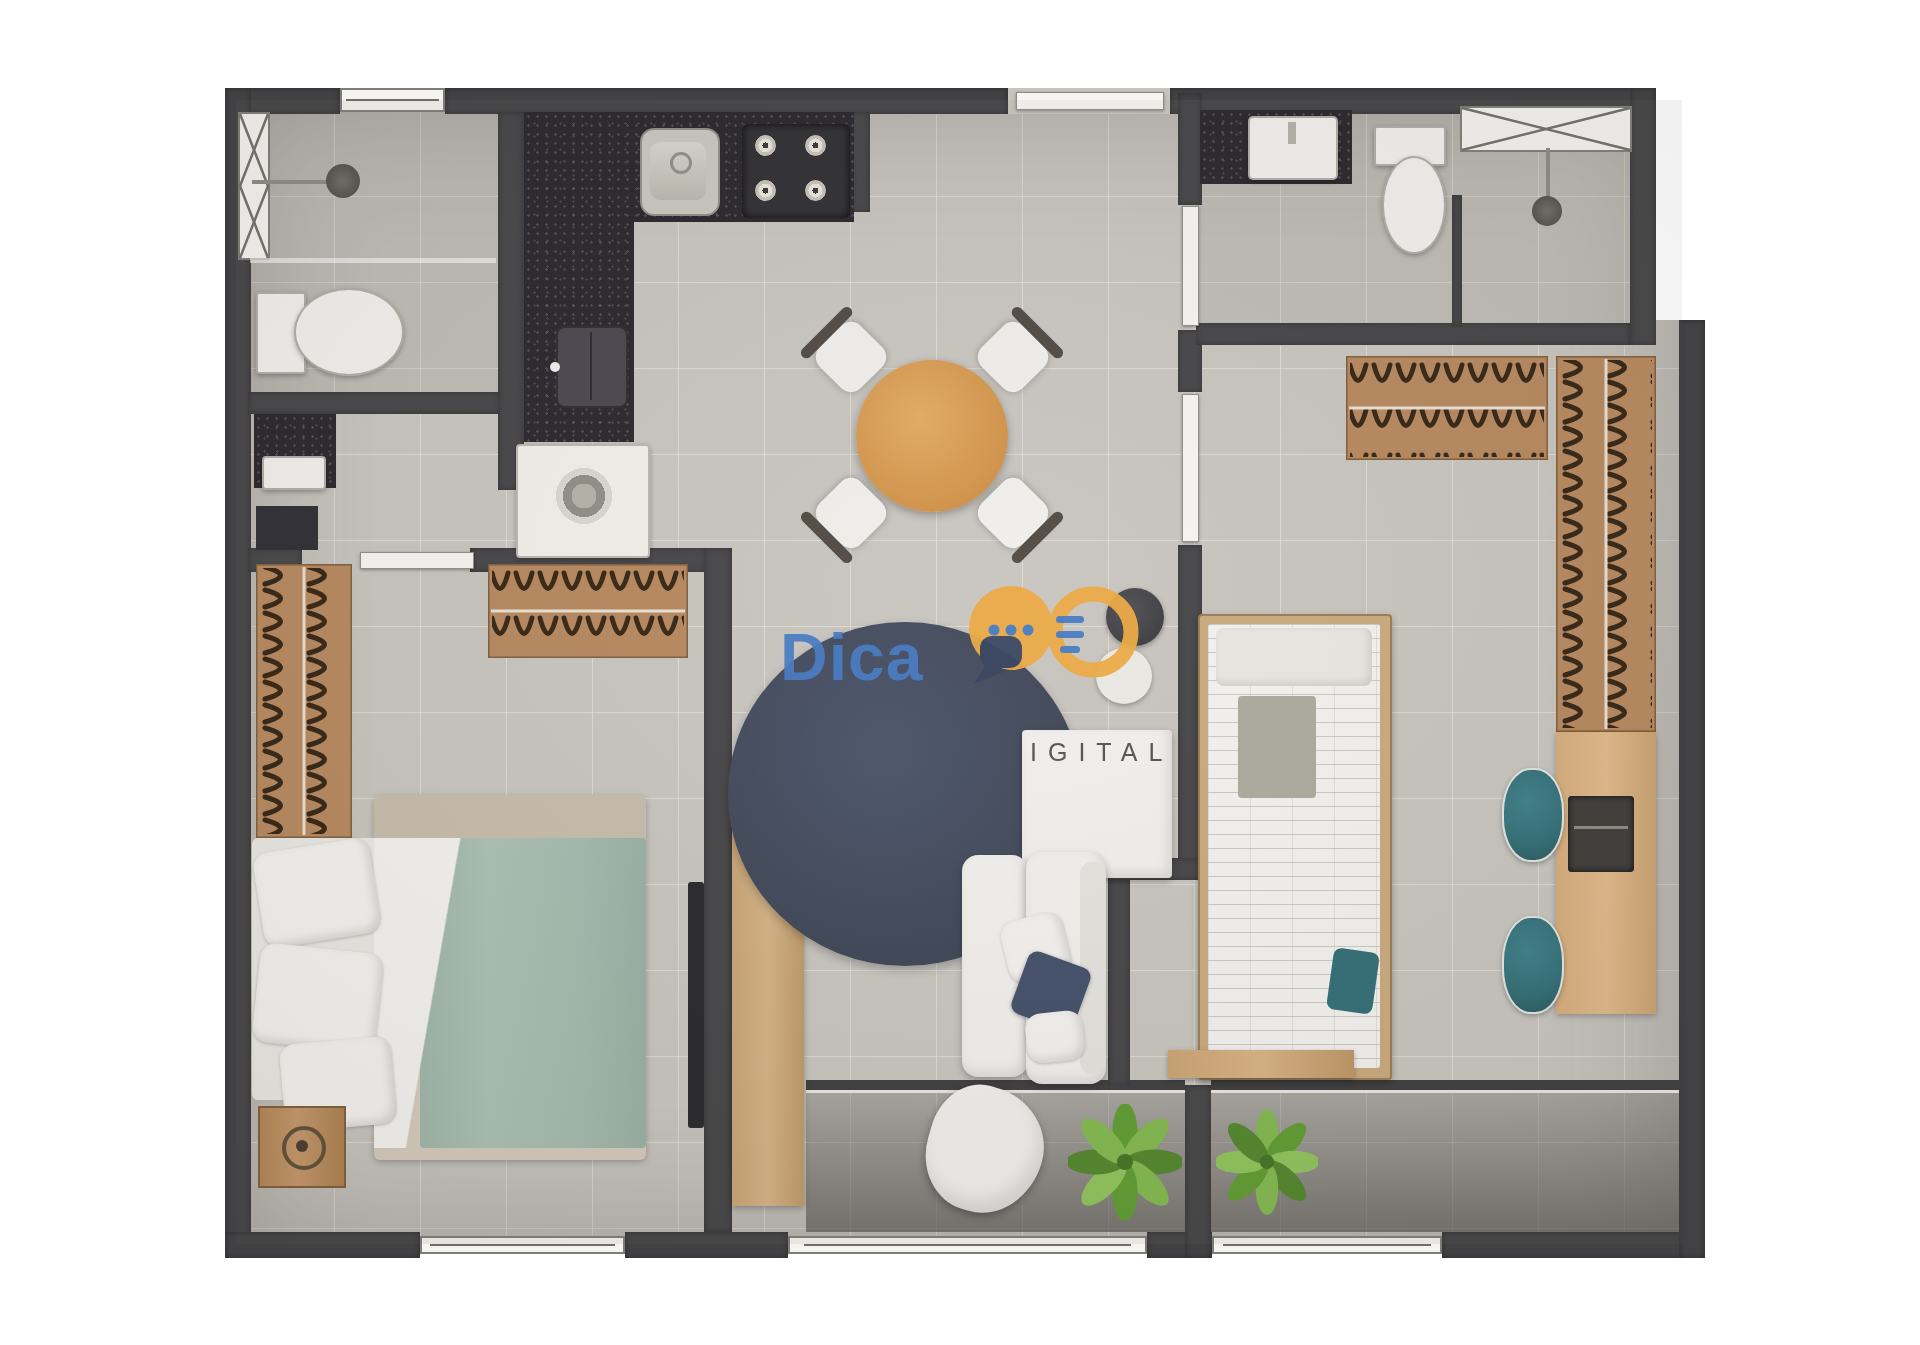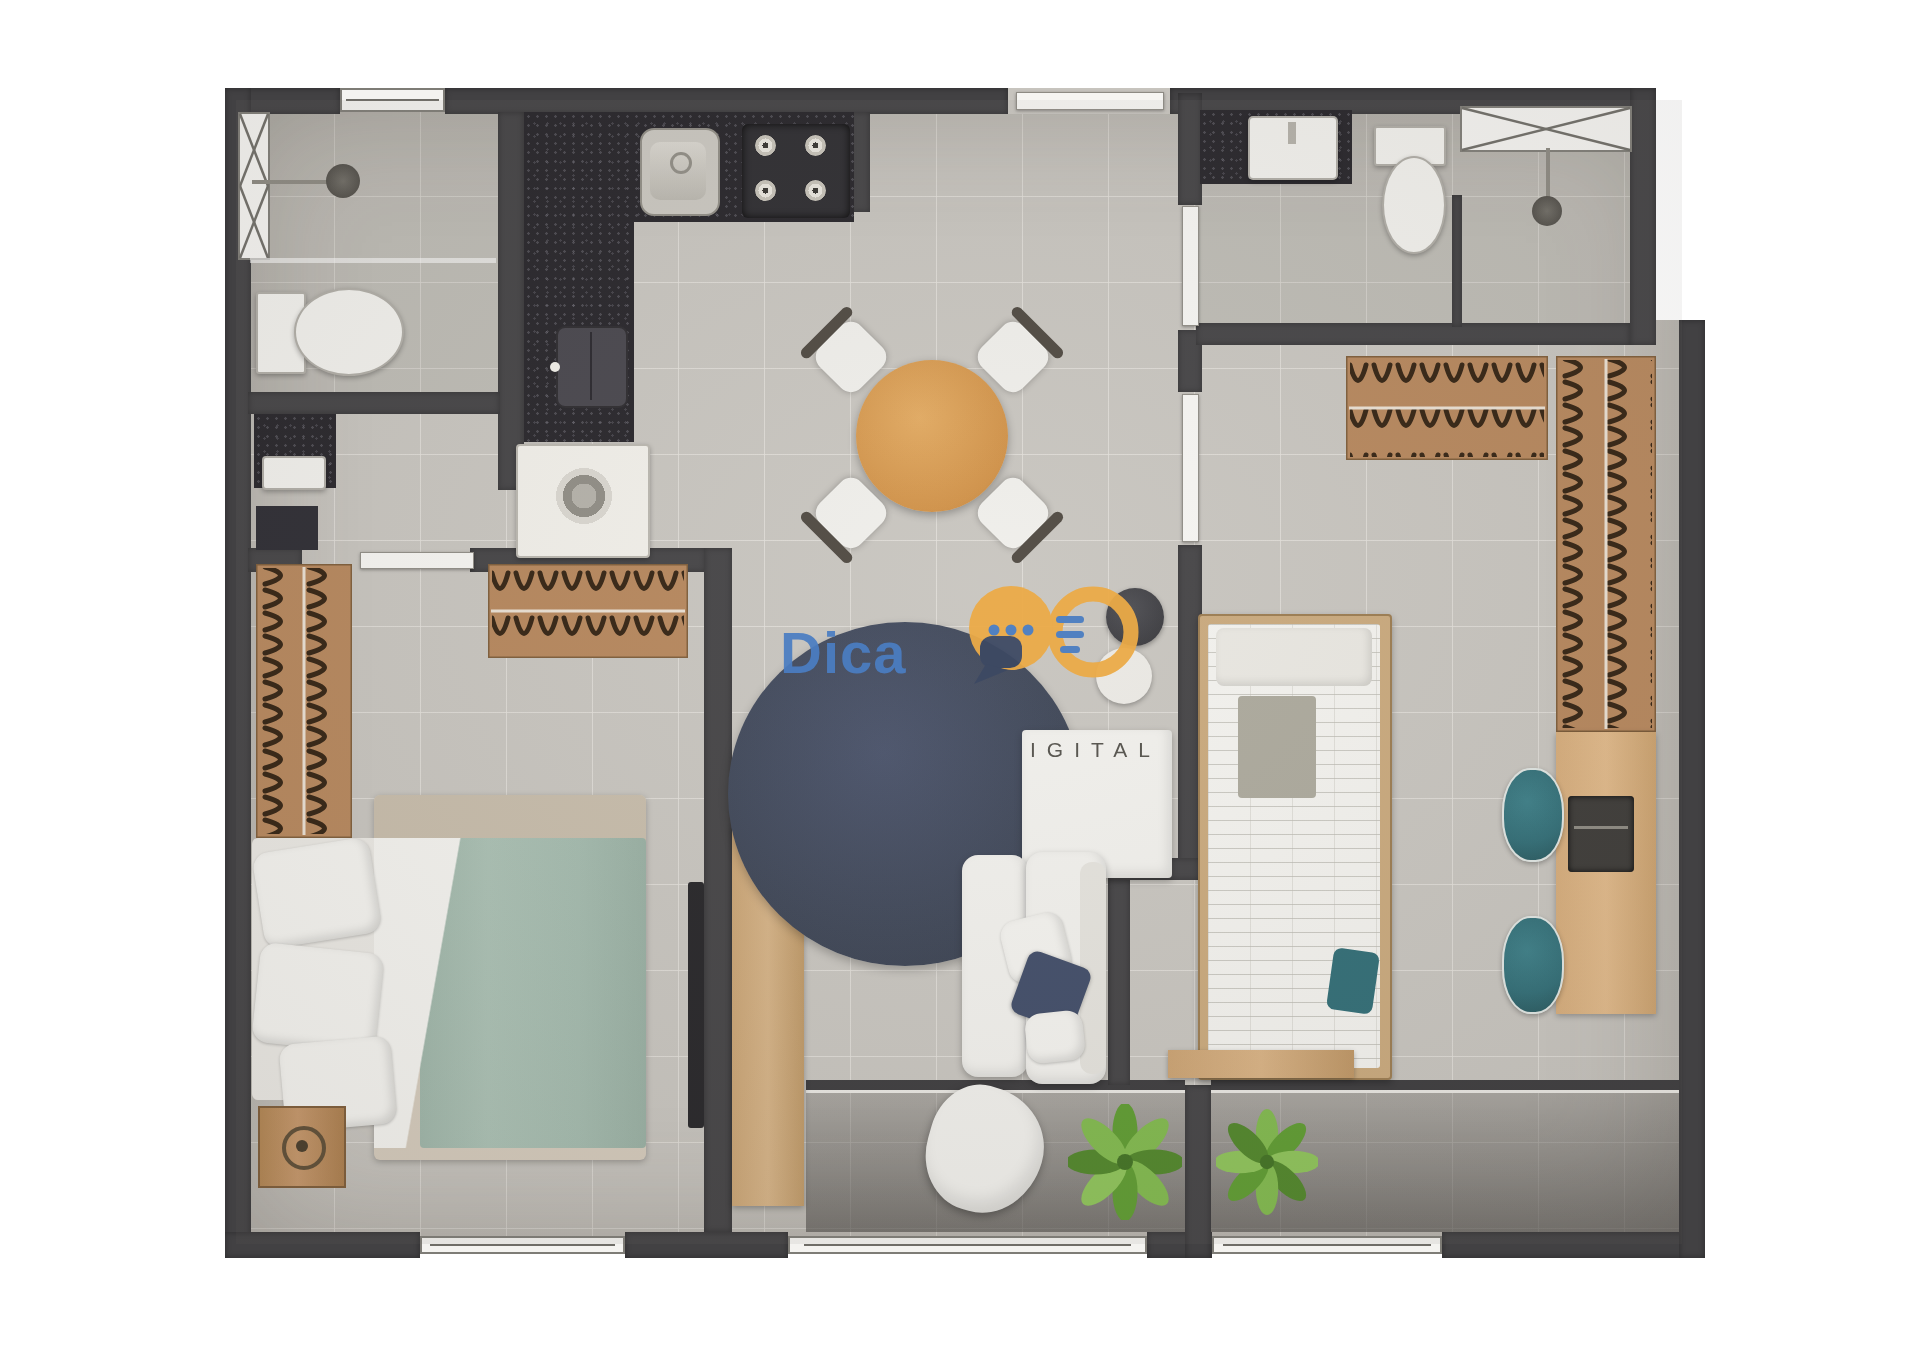--- a/index.html
+++ b/index.html
@@ -275,17 +275,17 @@
       <circle cx="55" cy="50" r="42" fill="#ecab47"></circle>
       <rect x="24" y="58" width="42" height="32" rx="12" fill="#3d4963"></rect>
       <path d="M30 86 L18 106 L52 92 Z" fill="#3d4963"></path>
       <circle cx="38" cy="52" r="5.5" fill="#4a7dc2"></circle>
         <circle cx="55" cy="52" r="5.5" fill="#4a7dc2"></circle>
         <circle cx="72" cy="52" r="5.5" fill="#4a7dc2"></circle>
       <rect x="100" y="38" width="28" height="7" rx="3.5" fill="#4a7dc2"></rect>
       <rect x="100" y="53" width="28" height="7" rx="3.5" fill="#4a7dc2"></rect>
       <rect x="104" y="68" width="20" height="7" rx="3.5" fill="#4a7dc2"></rect>
     </svg>
-    <div class="abs wm-text" style="left:780px;top:624px;font-size:58px;">Dica</div>
-    <div class="abs wm-tag" style="left:1030px;top:738px;font-size:21px;letter-spacing:11px;">IGITAL</div>
+    <div class="abs wm-text" style="left:780px;top:624px;font-size:66px;">Dica</div>
+    <div class="abs wm-tag" style="left:1030px;top:738px;font-size:25px;letter-spacing:11px;">IGITAL</div>
   </div>
 
 </div>
 
 </body></html>

